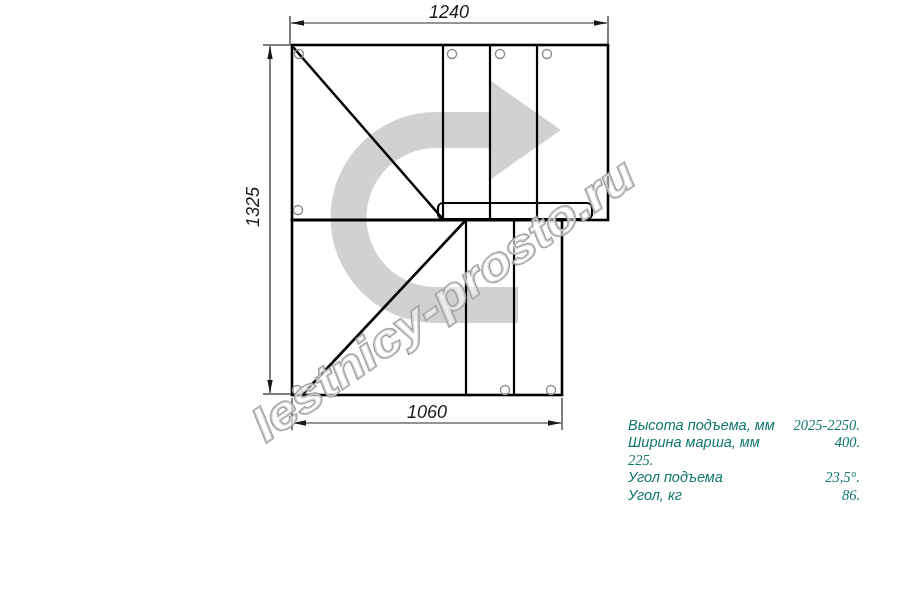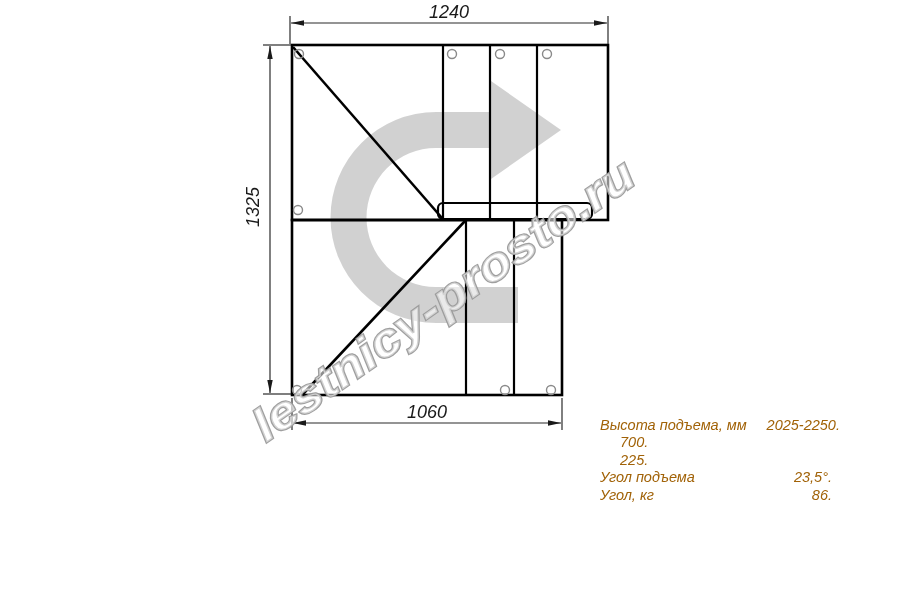--- a/index.html
+++ b/index.html
@@ -6,26 +6,26 @@
   #canvas{
     position:relative;width:900px;height:600px;background:#ffffff;
     font-family:"Liberation Sans",sans-serif;overflow:hidden;
   }
   #plan-svg{position:absolute;left:0;top:0;}
   .dim-text{
     font-family:"Liberation Sans",sans-serif;
     font-style:italic;font-size:18px;fill:#1a1a1a;
   }
   #specs{
-    position:absolute;left:600px;top:417px;width:232px;
-    font-style:italic;font-size:14.5px;color:#a16207;line-height:17.4px;
+    position:absolute;left:628px;top:417px;width:232px;
+    font-style:italic;font-size:14.5px;color:#0f766e;line-height:17.4px;
   }
   .spec-row{display:flex;justify-content:space-between;}
   .spec-label{white-space:nowrap;text-align:left;}
-  .spec-value{white-space:nowrap;text-align:center;margin-left:20px;}
+  .spec-value{white-space:nowrap;text-align:center;margin-left:0;font-family:Liberation Serif, serif;}
 </style>
 </head>
 <body>
 
 <div id="canvas">
 
   <svg id="plan-svg" width="900" height="600" viewBox="0 0 900 600">
 
     <g stroke="#000" fill="none">
 
@@ -92,21 +92,22 @@
 
     <text transform="translate(266,443) rotate(-35)" font-family="Liberation Sans, sans-serif" font-size="46" font-weight="bold" font-style="italic" textLength="455" lengthAdjust="spacingAndGlyphs" fill="rgba(255,255,255,0.55)" stroke="rgba(154,154,154,0.95)" stroke-width="2.3" paint-order="stroke">lestnicy-prosto.ru</text>
   </svg>
 
   <div id="specs">
     <div class="spec-row">
       <span class="spec-label">Высота подъема, мм</span>
       <span class="spec-value">2025-2250.</span>
     </div>
     <div class="spec-row">
-      <span class="spec-value">700.</span>
+      <span class="spec-label">Ширина марша, мм</span>
+      <span class="spec-value">400.</span>
     </div>
     <div class="spec-row">
       <span class="spec-value">225.</span>
     </div>
     <div class="spec-row">
       <span class="spec-label">Угол подъема</span>
       <span class="spec-value">23,5°.</span>
     </div>
     <div class="spec-row">
       <span class="spec-label">Угол, кг</span>

